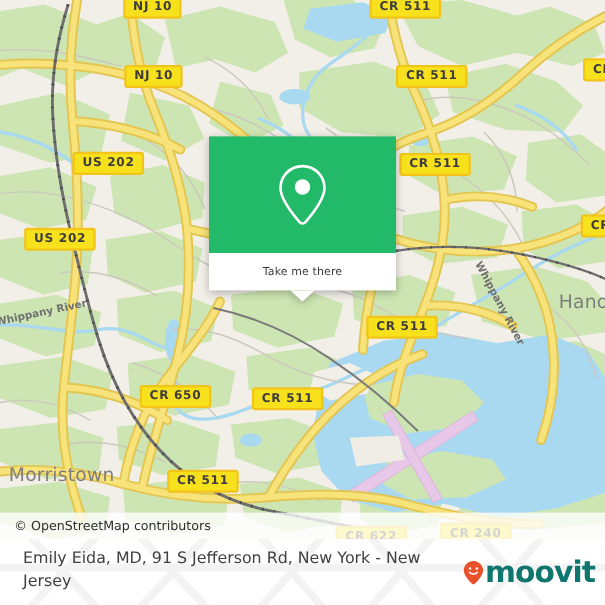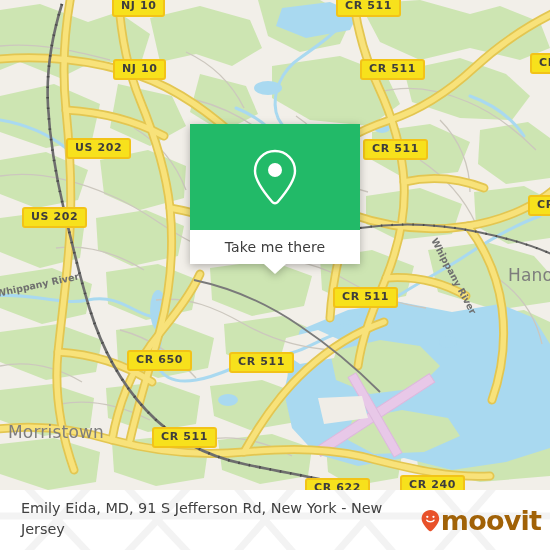--- a/index.html
+++ b/index.html
@@ -78,21 +78,21 @@
   }
   #callout-bar {
     width:170px; height:34px;
     background:#ffffff;
     display:flex;
     align-items:center;
     justify-content:center;
   }
   #callout-label {
     font-family:"DejaVu Sans", sans-serif;
-    font-size:14px;
+    font-size:10px;
     color:#3c3c3c;
     letter-spacing:0.1px;
   }
   #callout-tail {
     position:absolute;
     left:50%;
     top:140px;
     margin-left:-11px;
     width:0; height:0;
     border-left:11px solid transparent;
@@ -153,21 +153,21 @@
     left:421px; top:504px;
     width:120px; height:33px;
     display:flex;
     align-items:center;
     z-index:60;
   }
   #moovit-wordmark {
     font-family:"DejaVu Sans", sans-serif;
     font-size:27px;
     font-weight:700;
-    color:#a16207;
+    color:#0f766e;
     letter-spacing:-0.8px;
     margin-left:1px;
     line-height:27px;
   }
 </style>
 </head>
 <body>
 
 <div id="root">
 
@@ -379,20 +379,23 @@
                    C33,45.5 43,32 43,23 C43,11.9 34.1,3 23,3 Z" fill="none" stroke="#ffffff" stroke-width="2.4"></path>
           <circle cx="23" cy="22" r="7" fill="#ffffff"></circle>
         </svg>
       </div>
       <div id="callout-bar">
         <span id="callout-label">Take me there</span>
       </div>
       <div id="callout-tail"></div>
     </div>
 
+    <div id="attribution">
+      <span id="attribution-text">© OpenStreetMap contributors</span>
+    </div>
   </div>
 
   <div id="footer">
     <svg id="footer-watermark" width="550" height="60" viewBox="0 0 550 60">
       <g stroke="#F3F3F3" stroke-width="7" fill="none">
         <path d="M20,-10 L95,70"></path>
         <path d="M95,-10 L20,70"></path>
         <path d="M120,-10 L195,70"></path>
         <path d="M195,-10 L120,70"></path>
         <path d="M230,-10 L300,70"></path>

